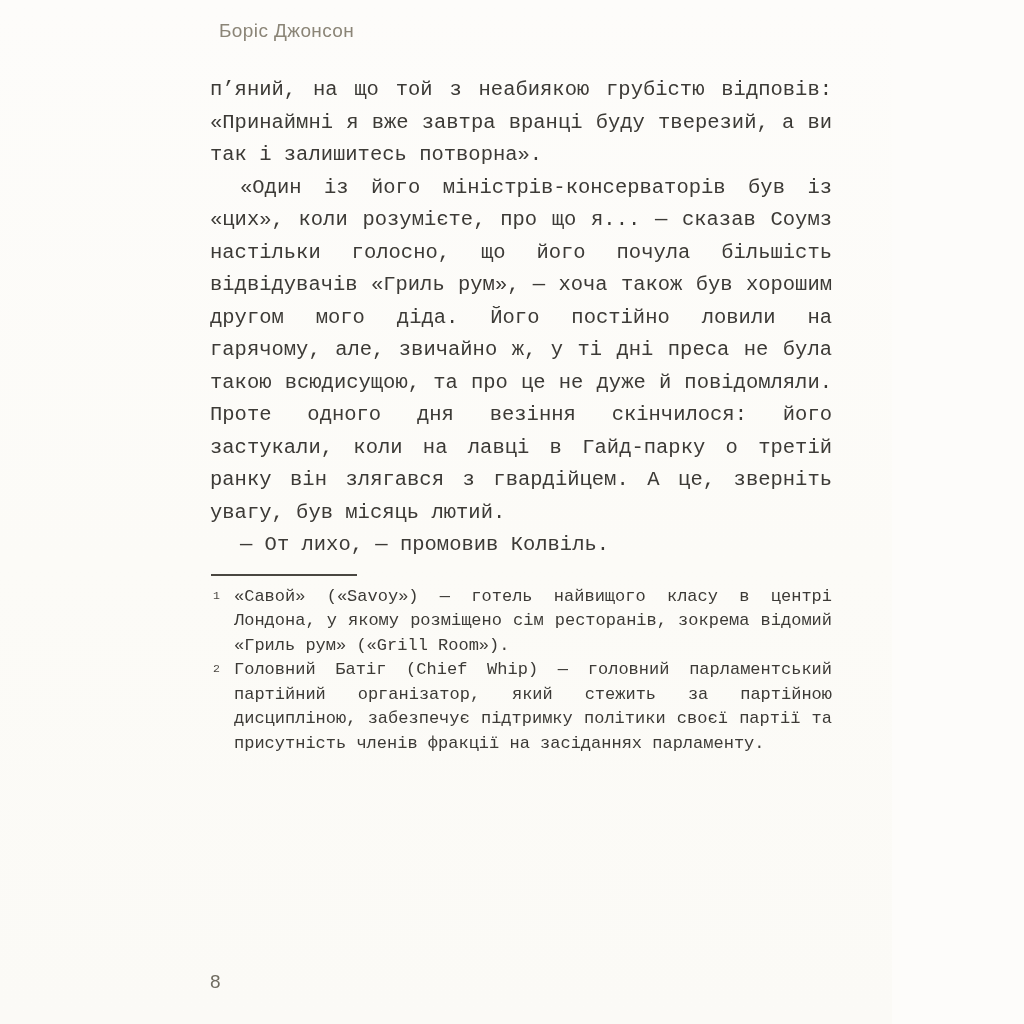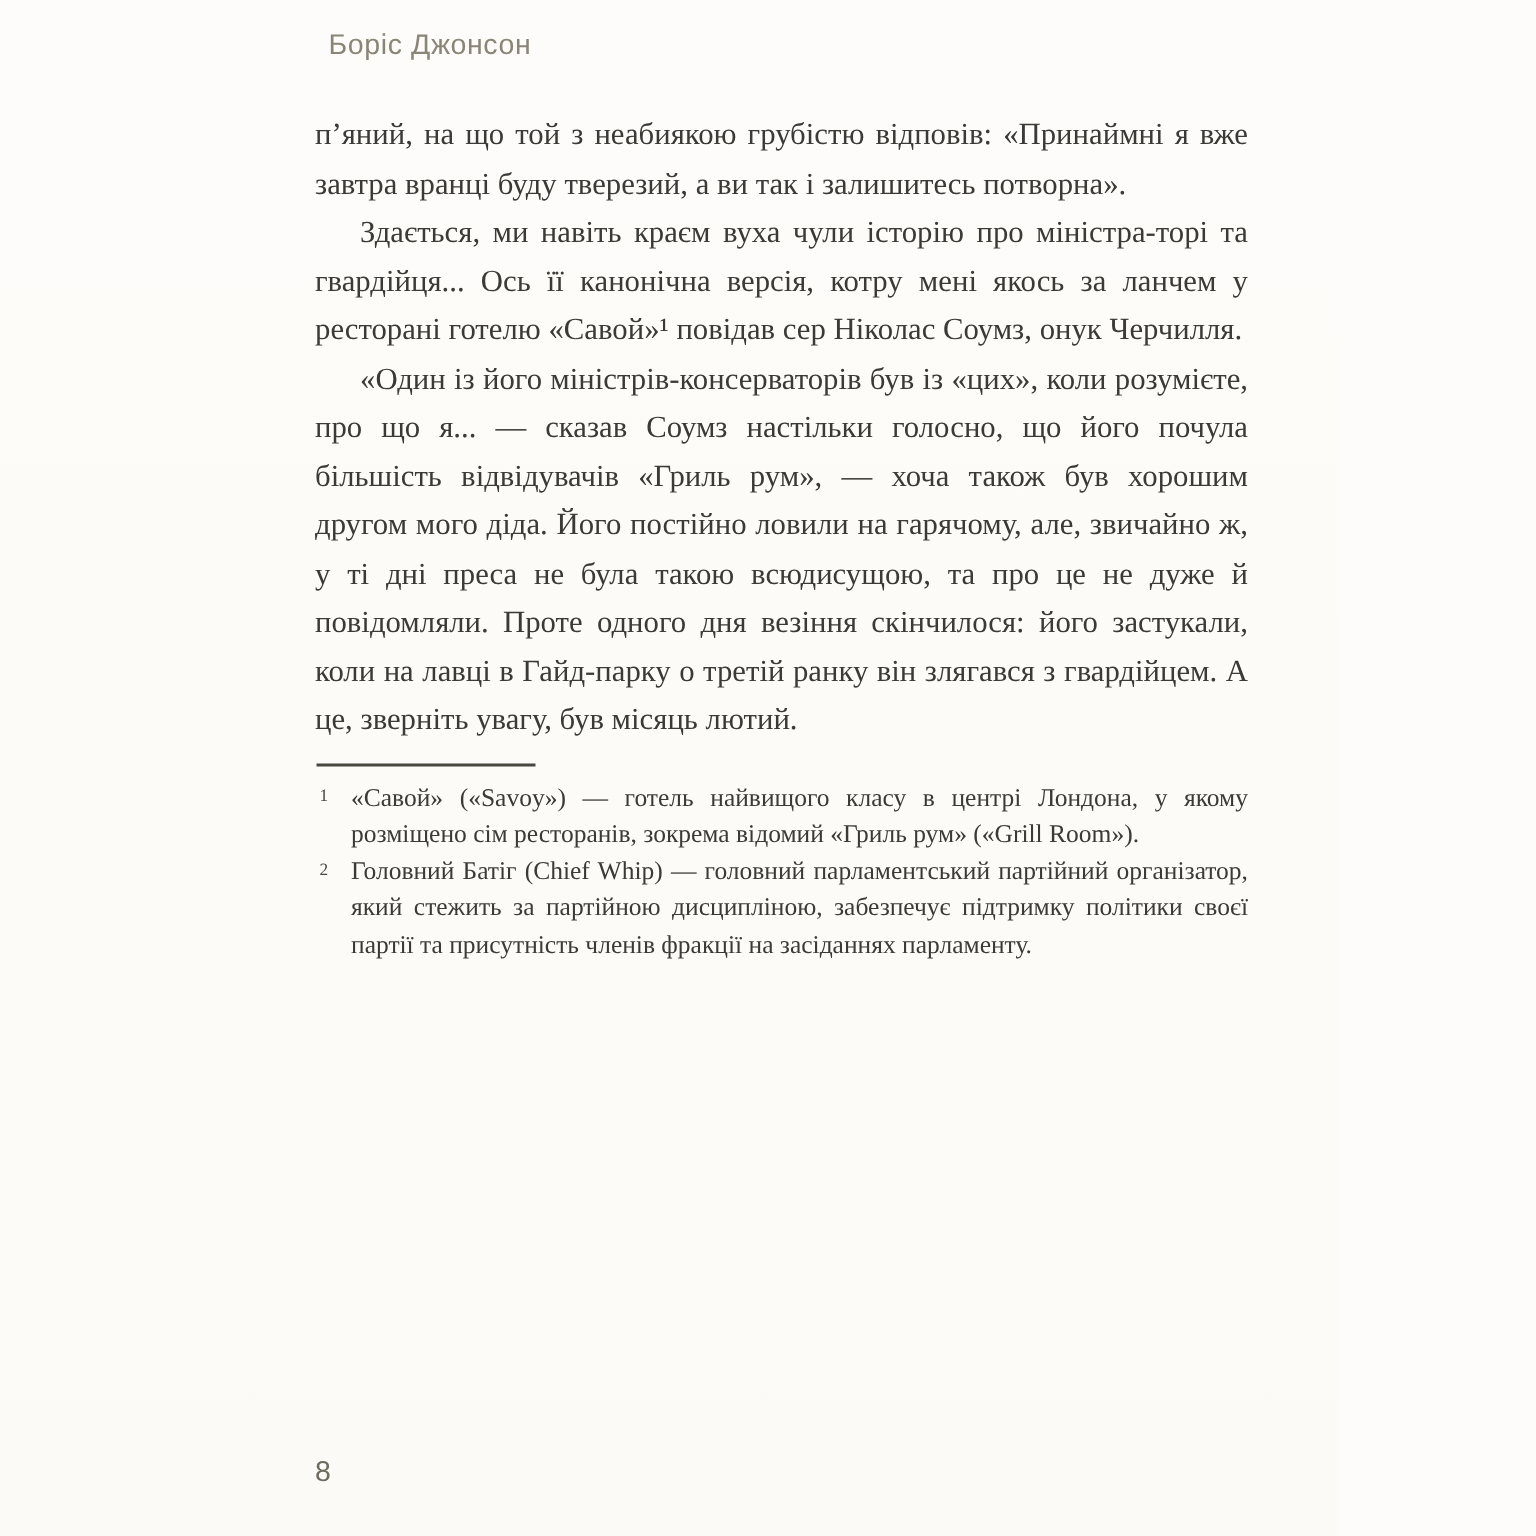--- a/index.html
+++ b/index.html
@@ -27,20 +27,21 @@
     font-family: "Liberation Sans", sans-serif;
     font-size: 19px;
     letter-spacing: 0.4px;
     color: #8b8577;
   }
   .text-block {
     position: absolute;
     top: 74px;
     left: 210px;
     width: 622px;
+    font-family: Liberation Mono, monospace;
   }
   .text-block p {
     margin: 0;
     font-size: 20.5px;
     line-height: 32.5px;
     text-align: justify;
     color: #3c3a36;
   }
   .text-block p.indent {
     text-indent: 30px;
@@ -86,22 +87,22 @@
 </style>
 </head>
 <body>
 
 <div class="page">
 
   <div class="running-header">Боріс Джонсон</div>
 
   <div class="text-block">
     <p>п’яний, на що той з неабиякою грубістю відповів: «Принаймні я вже завтра вранці буду тверезий, а ви так і залишитесь потворна».</p>
-    <p class="indent">Здається, ми навіть краєм вуха чули історію про міністра-торі та гвардійця... Ось її канонічна версія, котру мені якось за ланчем у ресторані готелю «Савой»¹ повідав сер Ніколас Соумз, онук Черчилля.</p>
     <p class="indent">«Один із його міністрів-консерваторів був із «цих», коли розумієте, про що я... — сказав Соумз настільки голосно, що його почула більшість відвідувачів «Гриль рум», — хоча також був хорошим другом мого діда. Його постійно ловили на гарячому, але, звичайно ж, у ті дні преса не була такою всюдисущою, та про це не дуже й повідомляли. Проте одного дня везіння скінчилося: його застукали, коли на лавці в Гайд-парку о третій ранку він злягався з гвардійцем. А це, зверніть увагу, був місяць лютий.</p>
+    <p class="indent">— От лихо, — промовив Колвіль.</p>
 
     <div class="footnotes">
       <div class="fn-rule"></div>
 
       <div class="footnote">
         <span class="fn-marker">1</span>
         <span class="fn-text">«Савой» («Savoy») — готель найвищого класу в центрі Лондона, у якому розміщено сім ресторанів, зокрема відомий «Гриль рум» («Grill Room»).</span>
       </div>
 
       <div class="footnote">

